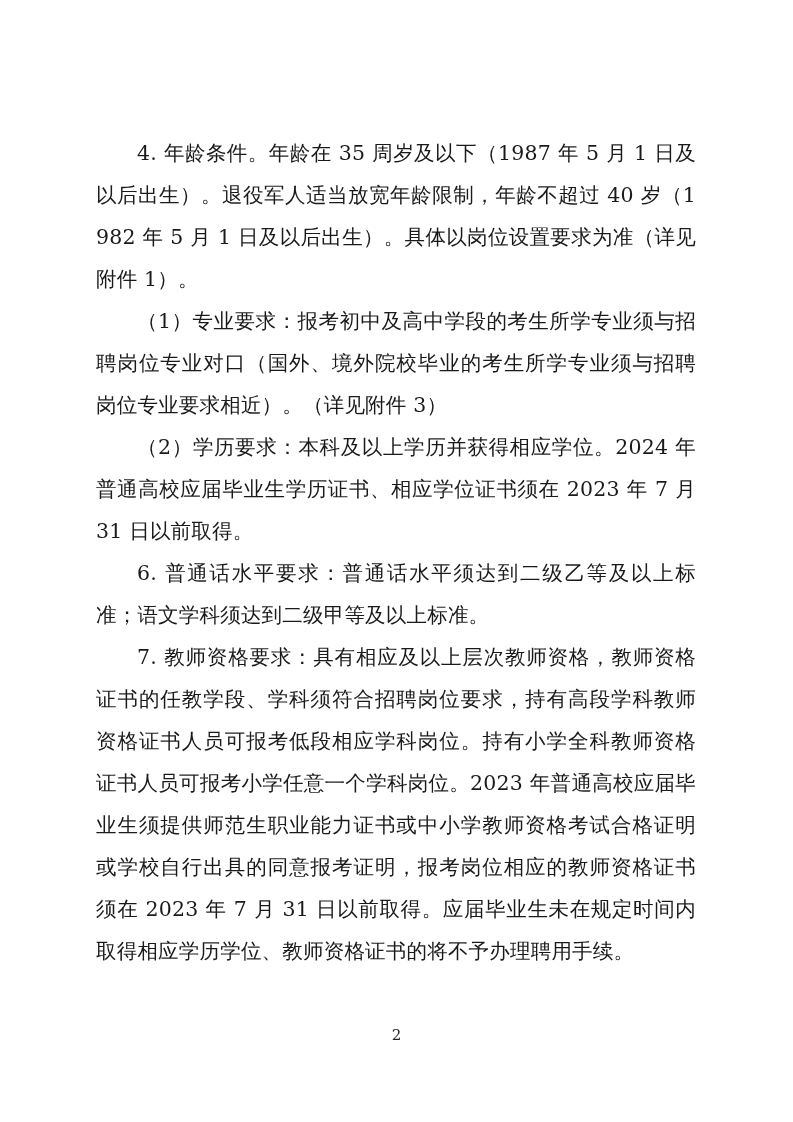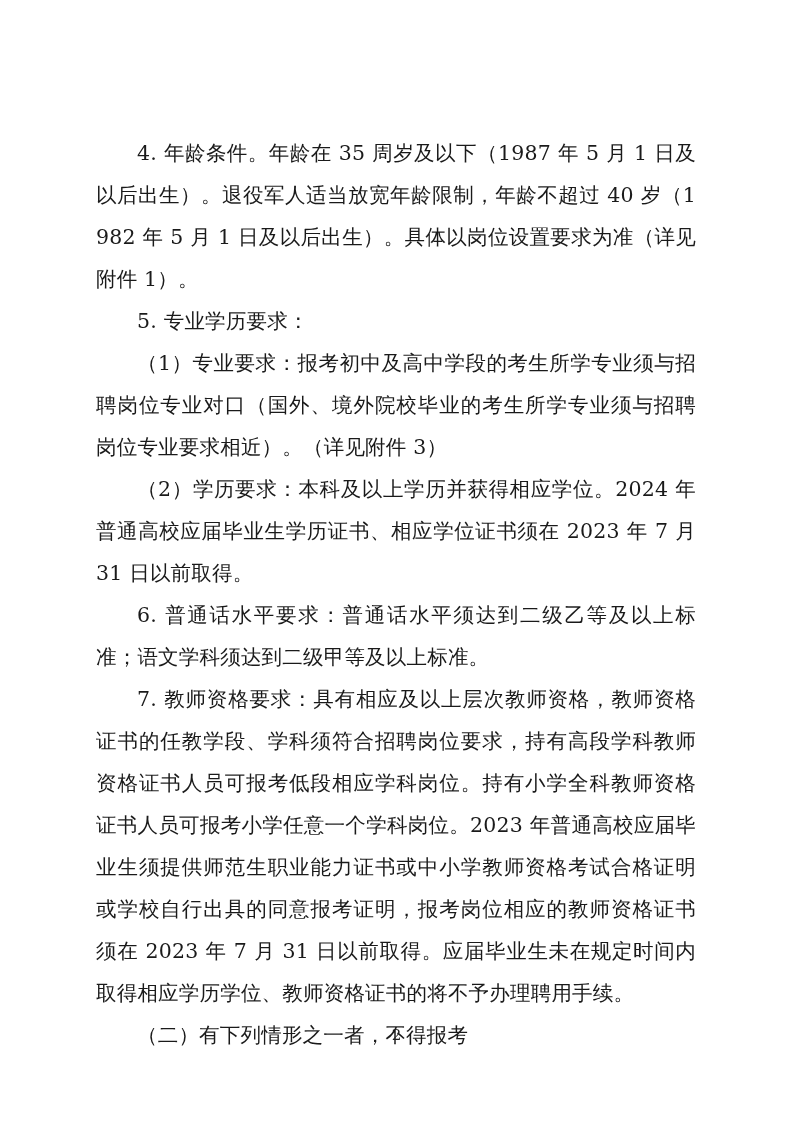--- a/index.html
+++ b/index.html
@@ -48,21 +48,19 @@
     color: #222;
     font-family: "DejaVu Serif", "Liberation Serif", serif;
   }
 </style>
 </head>
 <body>
 
 <div class="page">
   <div class="content">
     <p class="para">4. 年龄条件。年龄在 35 周岁及以下（1987 年 5 月 1 日及以后出生）。退役军人适当放宽年龄限制，年龄不超过 40 岁（1982 年 5 月 1 日及以后出生）。具体以岗位设置要求为准（详见附件 1）。</p>
-    <p class="para">5. 专业学历要求：</p>
     <p class="para">（1）专业要求：报考初中及高中学段的考生所学专业须与招聘岗位专业对口（国外、境外院校毕业的考生所学专业须与招聘岗位专业要求相近）。（详见附件 3）</p>
     <p class="para">（2）学历要求：本科及以上学历并获得相应学位。2024 年普通高校应届毕业生学历证书、相应学位证书须在 2023 年 7 月 31 日以前取得。</p>
     <p class="para">6. 普通话水平要求：普通话水平须达到二级乙等及以上标准；语文学科须达到二级甲等及以上标准。</p>
     <p class="para">7. 教师资格要求：具有相应及以上层次教师资格，教师资格证书的任教学段、学科须符合招聘岗位要求，持有高段学科教师资格证书人员可报考低段相应学科岗位。持有小学全科教师资格证书人员可报考小学任意一个学科岗位。2023 年普通高校应届毕业生须提供师范生职业能力证书或中小学教师资格考试合格证明或学校自行出具的同意报考证明，报考岗位相应的教师资格证书须在 2023 年 7 月 31 日以前取得。应届毕业生未在规定时间内取得相应学历学位、教师资格证书的将不予办理聘用手续。</p>
-    <p class="para">（二）有下列情形之一者，不得报考</p>
   </div>
   <div class="page-number">2</div>
 </div>
 
 </body></html>

